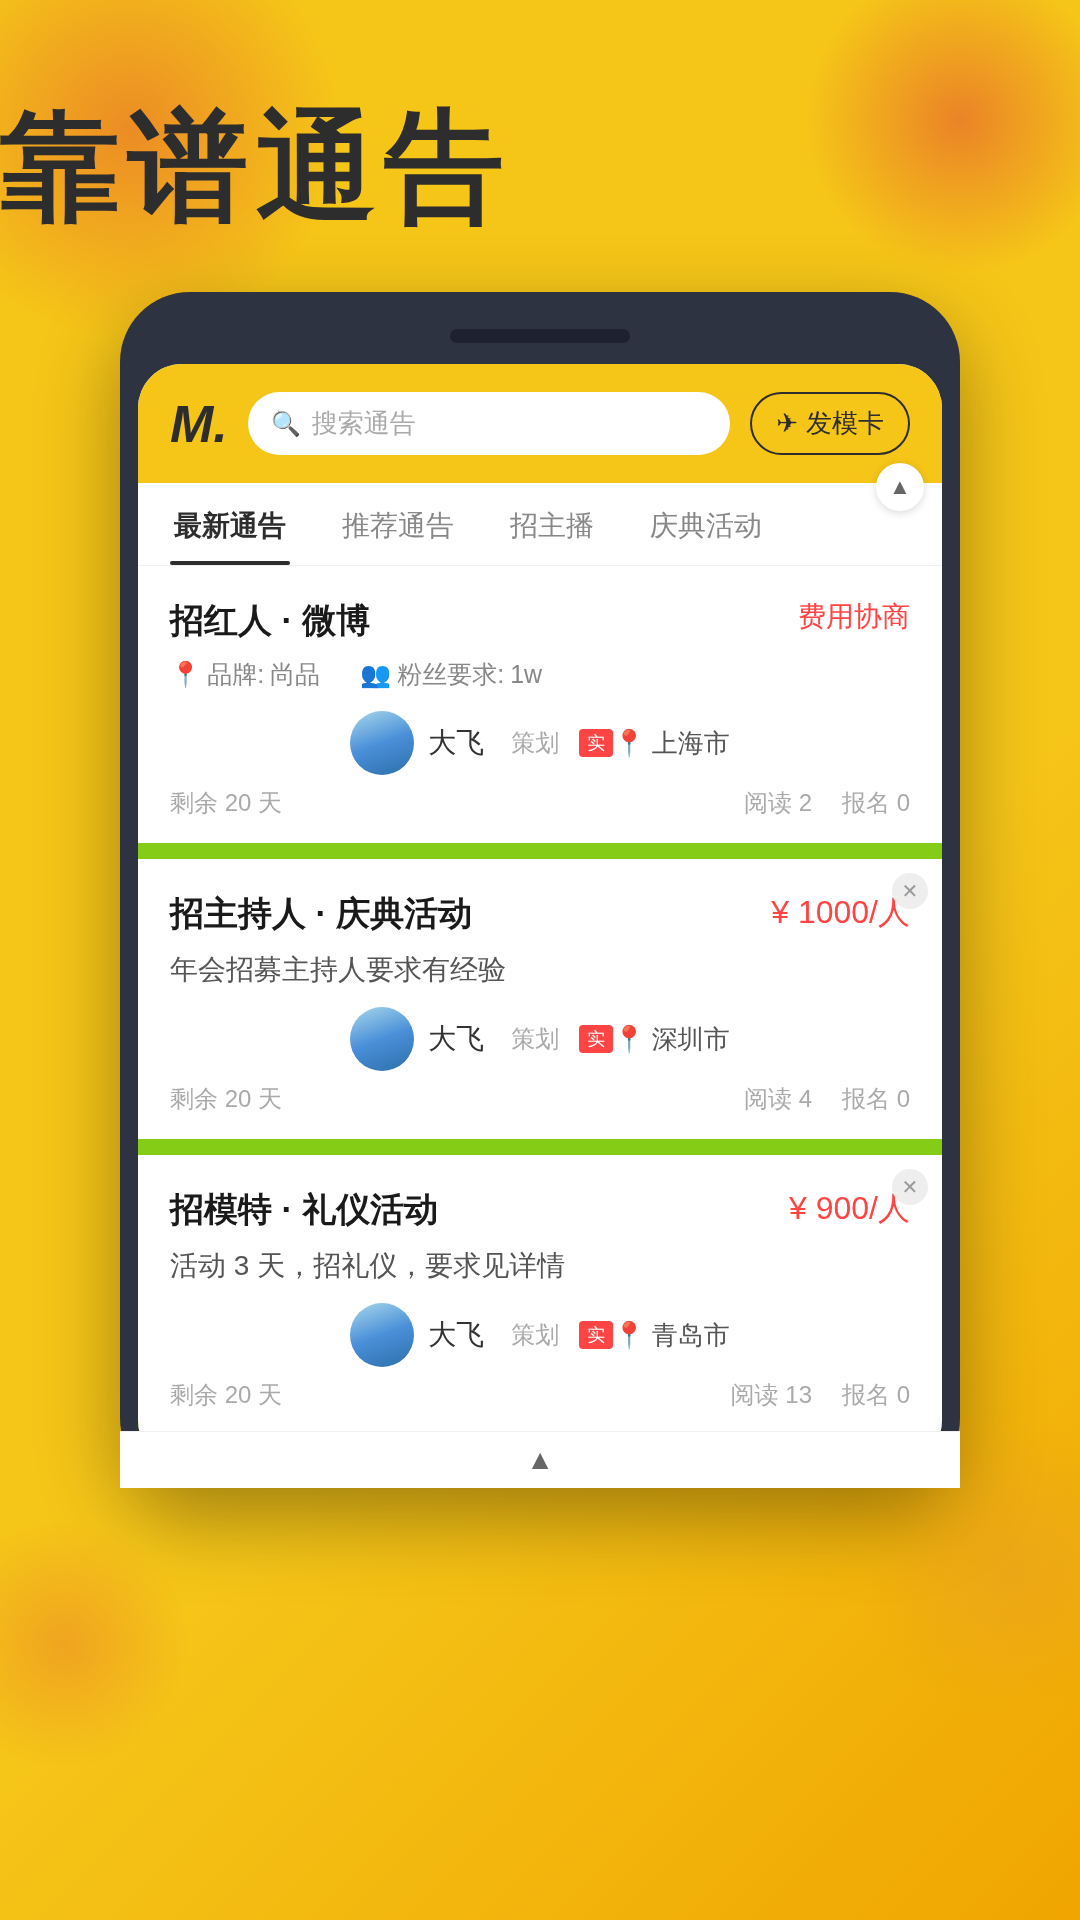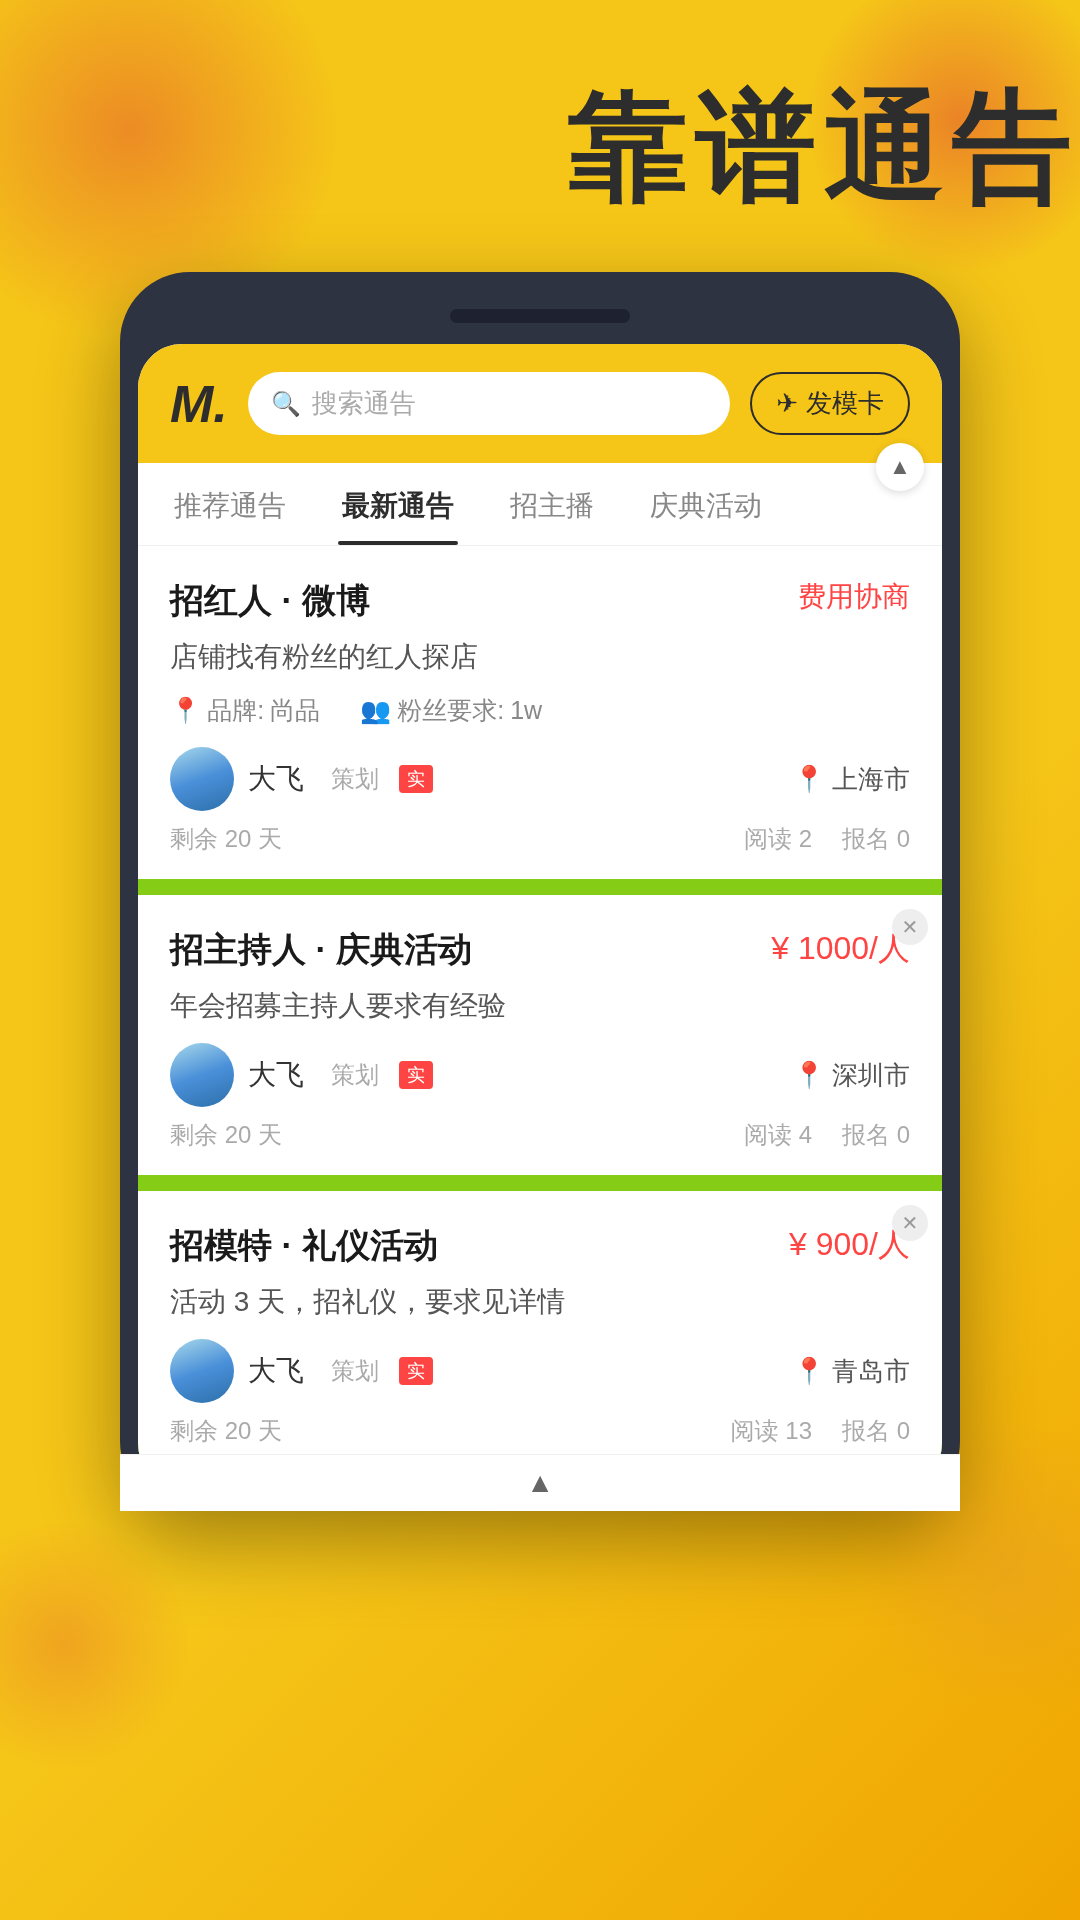--- a/index.html
+++ b/index.html
@@ -58,22 +58,22 @@
       height: 250px;
       background: radial-gradient(circle, #e8732a 0%, transparent 70%);
       border-radius: 50%;
       opacity: 0.4;
     }
 
     
     .hero-section {
       position: relative;
       z-index: 2;
-      text-align: right;
-      padding-top: 80px;
+      text-align: left;
+      padding-top: 100px;
     }
     .hero-title {
       font-size: 120px;
       font-weight: 900;
       color: #2d2d2d;
       letter-spacing: 8px;
       line-height: 1.1;
     }
     .hero-subtitle {
       font-size: 48px;
@@ -238,21 +238,21 @@
       color: #888;
     }
     .meta-item {
       display: flex;
       align-items: center;
       gap: 6px;
     }
     .job-poster-row {
       display: flex;
       align-items: center;
-      justify-content: space-between;
+      justify-content: center;
       margin-bottom: 12px;
     }
     .poster-info {
       display: flex;
       align-items: center;
       gap: 14px;
     }
     .avatar {
       width: 64px;
       height: 64px;
@@ -383,42 +383,41 @@
           <span class="search-placeholder">搜索通告</span>
         </div>
         <button class="post-btn">
           <span>✈</span>
           <span>发模卡</span>
         </button>
       </div>
 
       <div class="app-tabs tab-items-container">
         <div class="scroll-top-btn">▲</div>
+        <div class="tab-item active">
+          <span>最新通告</span>
+        </div>
         <div class="tab-item">
           <span>推荐通告</span>
-        </div>
-        <div class="tab-item active">
-          <span>最新通告</span>
         </div>
         <div class="tab-item">
           <span>招主播</span>
         </div>
         <div class="tab-item">
           <span>庆典活动</span>
         </div>
       </div>
 
       <div class="job-list">
 
         <div class="job-card">
           <div class="job-card-header">
             <div class="job-title">招红人 · 微博</div>
             <div class="job-price negotiable">费用协商</div>
           </div>
-          <div class="job-desc">店铺找有粉丝的红人探店</div>
           <div class="job-meta">
             <div class="meta-item">
               <span>📍</span>
               <span>品牌:</span>
               <span>尚品</span>
             </div>
             <div class="meta-item">
               <span>👥</span>
               <span>粉丝要求:</span>
               <span>1w</span>

